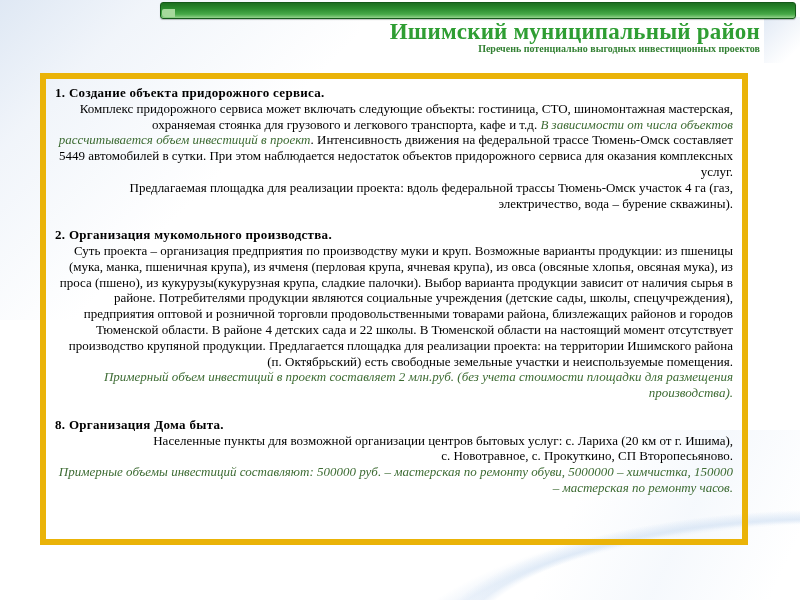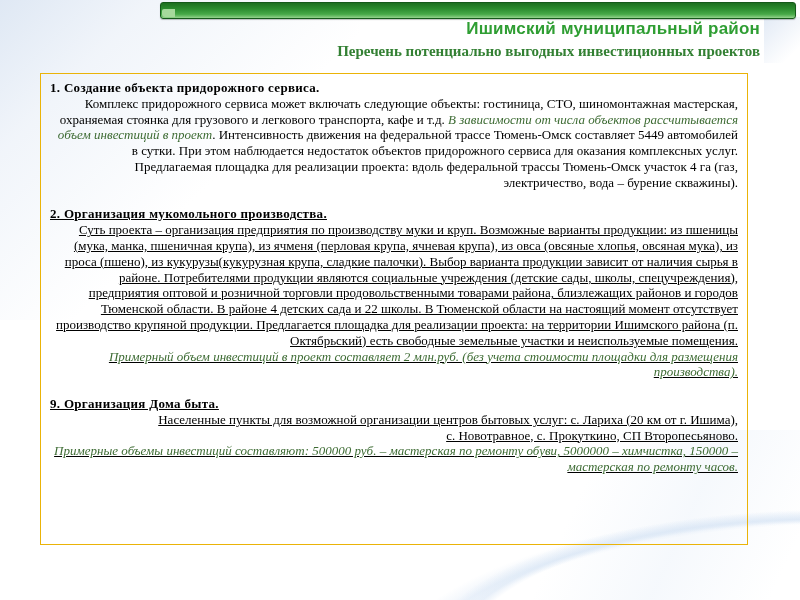--- a/index.html
+++ b/index.html
@@ -22,33 +22,33 @@
   
   .top-bar { position:absolute; left:160px; top:2px; width:634px; height:15px;
     border:1px solid #15591a; border-radius:3px;
     background:linear-gradient(180deg,#1d6f20 0%, #2c8c2f 40%, #47a948 75%, #85cb7f 96%, #a9dca0 100%);
     box-shadow:0 1px 1px rgba(0,0,0,0.25); }
   .top-bar .bar-accent { position:absolute; left:1px; bottom:1px; width:13px; height:8px;
     background:#a6d99c; border-radius:2px 0 0 3px; }
 
   
   .page-title { position:absolute; top:19px; right:40px; width:720px; text-align:right;
-    font-family:Liberation Sans, sans-serif; font-weight:bold; font-size:17px;
+    font-family:Liberation Serif, serif; font-weight:bold; font-size:23px;
     color:#2f9e33; letter-spacing:0.2px; }
   .page-subtitle { position:absolute; top:43px; right:40px; width:720px; text-align:right;
-    font-family:"Liberation Serif", serif; font-weight:bold; font-size:15px;
+    font-family:"Liberation Serif", serif; font-weight:bold; font-size:10px;
     color:#338033; }
 
   
   .content-box { position:absolute; left:40px; top:73px; width:708px; height:472px;
-    border:1px solid #eab308; background:transparent; box-sizing:border-box;
+    border:6px solid #eab308; background:transparent; box-sizing:border-box;
     padding:6px 9px; }
 
   .project-list { font-size:13px; line-height:15.8px; color:#000; }
-  .section + .section { margin-top:15.8px;text-decoration:underline; }
+  .section + .section { margin-top:15.8px; }
   .section .heading { font-weight:bold; letter-spacing:0.3px; }
   .para { margin:0;text-align:right; }
   .para .em { font-style:italic; color:#3d6b33; }
 </style>
 </head>
 <body>
 
 <div class="slide">
   <div class="bg-topleft"></div>
   <div class="bg-topright"></div>
@@ -67,20 +67,20 @@
           <div class="heading">1. Создание объекта придорожного сервиса.</div>
           <div class="para"><span class="normal">Комплекс придорожного сервиса может включать следующие объекты: гостиница, СТО, шиномонтажная мастерская, охраняемая стоянка для грузового и легкового транспорта, кафе и т.д. </span><span class="em">В зависимости от числа объектов рассчитывается объем инвестиций в проект</span><span class="normal">. Интенсивность движения на федеральной трассе Тюмень-Омск составляет 5449 автомобилей в сутки. При этом наблюдается недостаток объектов придорожного сервиса для оказания комплексных услуг.</span></div>
           <div class="para"><span class="normal">Предлагаемая площадка для реализации проекта: вдоль федеральной трассы Тюмень-Омск участок 4 га (газ, электричество, вода – бурение скважины).</span></div>
         </div>
         <div class="section">
           <div class="heading">2. Организация мукомольного производства.</div>
           <div class="para"><span class="normal">Суть проекта – организация предприятия по производству муки и круп. Возможные варианты продукции: из пшеницы (мука, манка, пшеничная крупа), из ячменя (перловая крупа, ячневая крупа), из овса (овсяные хлопья, овсяная мука), из проса (пшено), из кукурузы(кукурузная крупа, сладкие палочки). Выбор варианта продукции зависит от наличия сырья в районе. Потребителями продукции являются социальные учреждения (детские сады, школы, спецучреждения), предприятия оптовой и розничной торговли продовольственными товарами района, близлежащих районов и городов Тюменской области. В районе 4 детских сада и 22 школы. В Тюменской области на настоящий момент отсутствует производство крупяной продукции. Предлагается площадка для реализации проекта: на территории Ишимского района (п. Октябрьский)  есть свободные земельные участки и неиспользуемые помещения.</span></div>
           <div class="para"><span class="em">Примерный объем инвестиций в проект составляет 2 млн.руб. (без учета стоимости площадки для размещения производства).</span></div>
         </div>
         <div class="section">
-          <div class="heading">9. Организация Дома быта.</div>
+          <div class="heading">8. Организация Дома быта.</div>
           <div class="para"><span class="normal">Населенные пункты для возможной организации центров бытовых услуг: с. Лариха (20 км от г. Ишима),</span></div>
           <div class="para"><span class="normal">с. Новотравное, с. Прокуткино, СП Второпесьяново.</span></div>
           <div class="para"><span class="em">Примерные объемы инвестиций составляют: 500000 руб. – мастерская по ремонту обуви, 5000000 – химчистка, 150000 – мастерская по ремонту часов.</span></div>
         </div>
       </div>
   </div>
 </div>
 
 </body></html>

